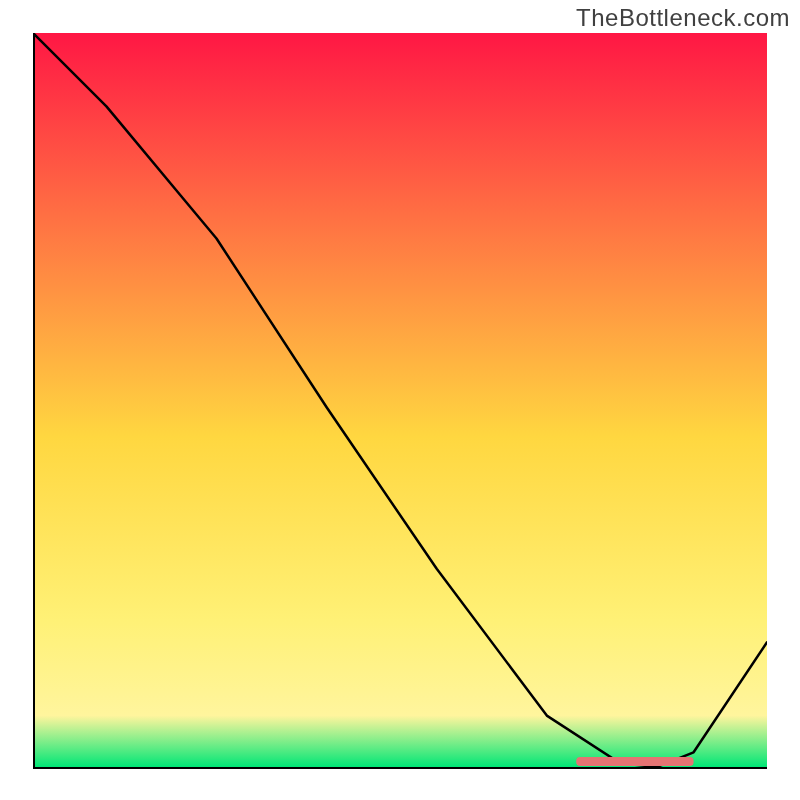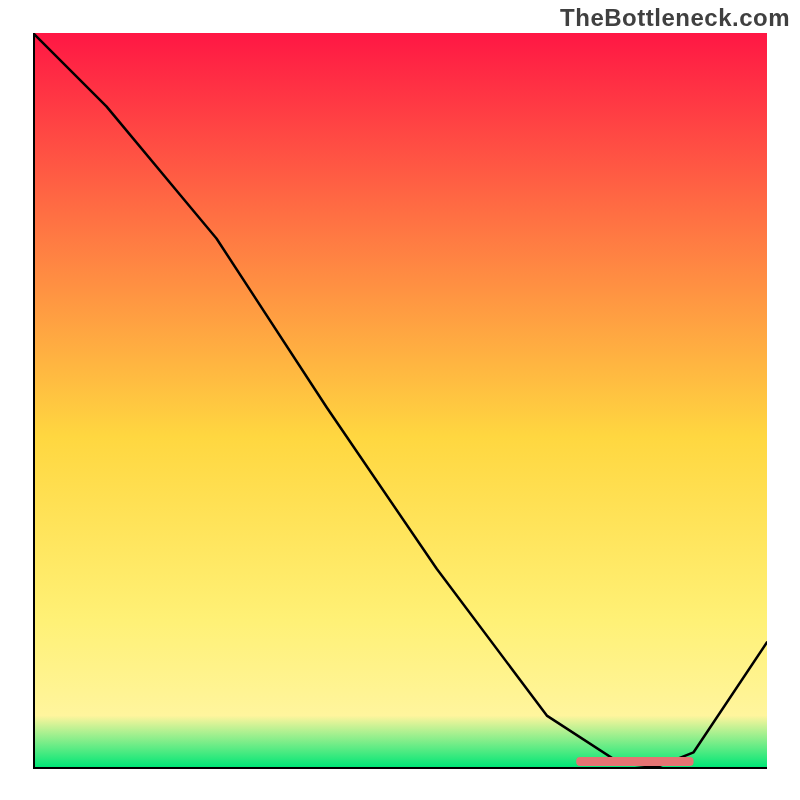--- a/index.html
+++ b/index.html
@@ -14,21 +14,21 @@
   .container {
     position: relative;
     width: 800px;
     height: 800px;
   }
   .watermark {
     position: absolute;
     top: 4px;
     right: 10px;
     font-size: 24px;
-    font-weight: bold;
+    font-weight: normal;
     color: #404040;
     letter-spacing: 0.5px;
   }
   .axis-left {
     position: absolute;
     left: 33px;
     top: 33px;
     width: 0;
     height: 734px;
     border-left: 2px solid #000;

